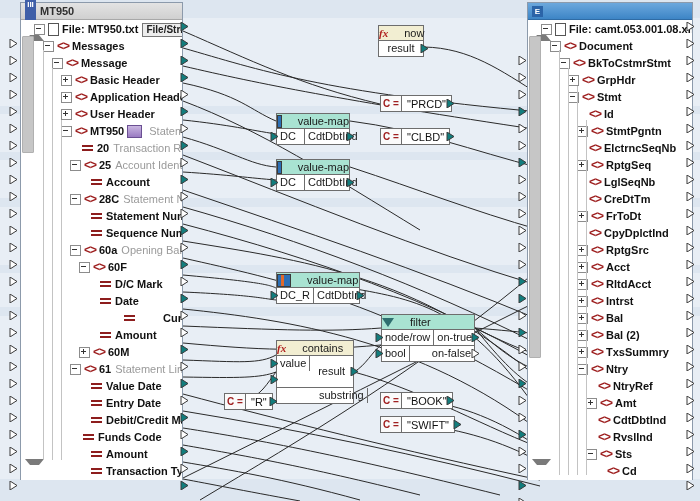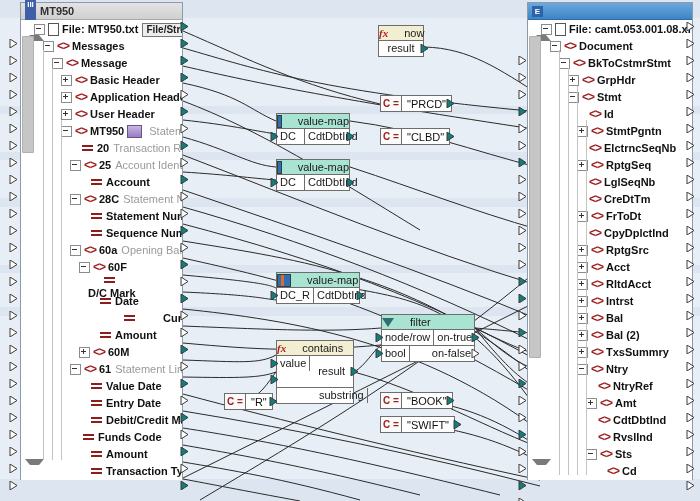--- a/index.html
+++ b/index.html
@@ -247,21 +247,21 @@
             <span class="pm"></span>
             <span class="nodeicon">&lt;&gt;</span>
             <span class="lbl">60a</span>
             <span class="ann">Opening Balance</span>
           </div>
           <div class="trow" style="left: 58px; top: 239px;">
             <span class="pm"></span>
             <span class="nodeicon">&lt;&gt;</span>
             <span class="lbl">60F</span>
           </div>
-          <div class="trow" style="left: 67px; top: 256px; flex-direction: column;">
+          <div class="trow" style="left: 67px; top: 256px;">
             <span style="display:inline-block;width:12px;flex:0 0 auto;"></span>
             <span class="fieldicon"></span>
             <span class="lbl">D/C Mark</span>
           </div>
           <div class="trow" style="left: 67px; top: 273px;">
             <span style="display:inline-block;width:12px;flex:0 0 auto;"></span>
             <span class="fieldicon"></span>
             <span class="lbl">Date</span>
           </div>
           <div class="trow" style="left: 67px; top: 290px; gap: 24px;">

